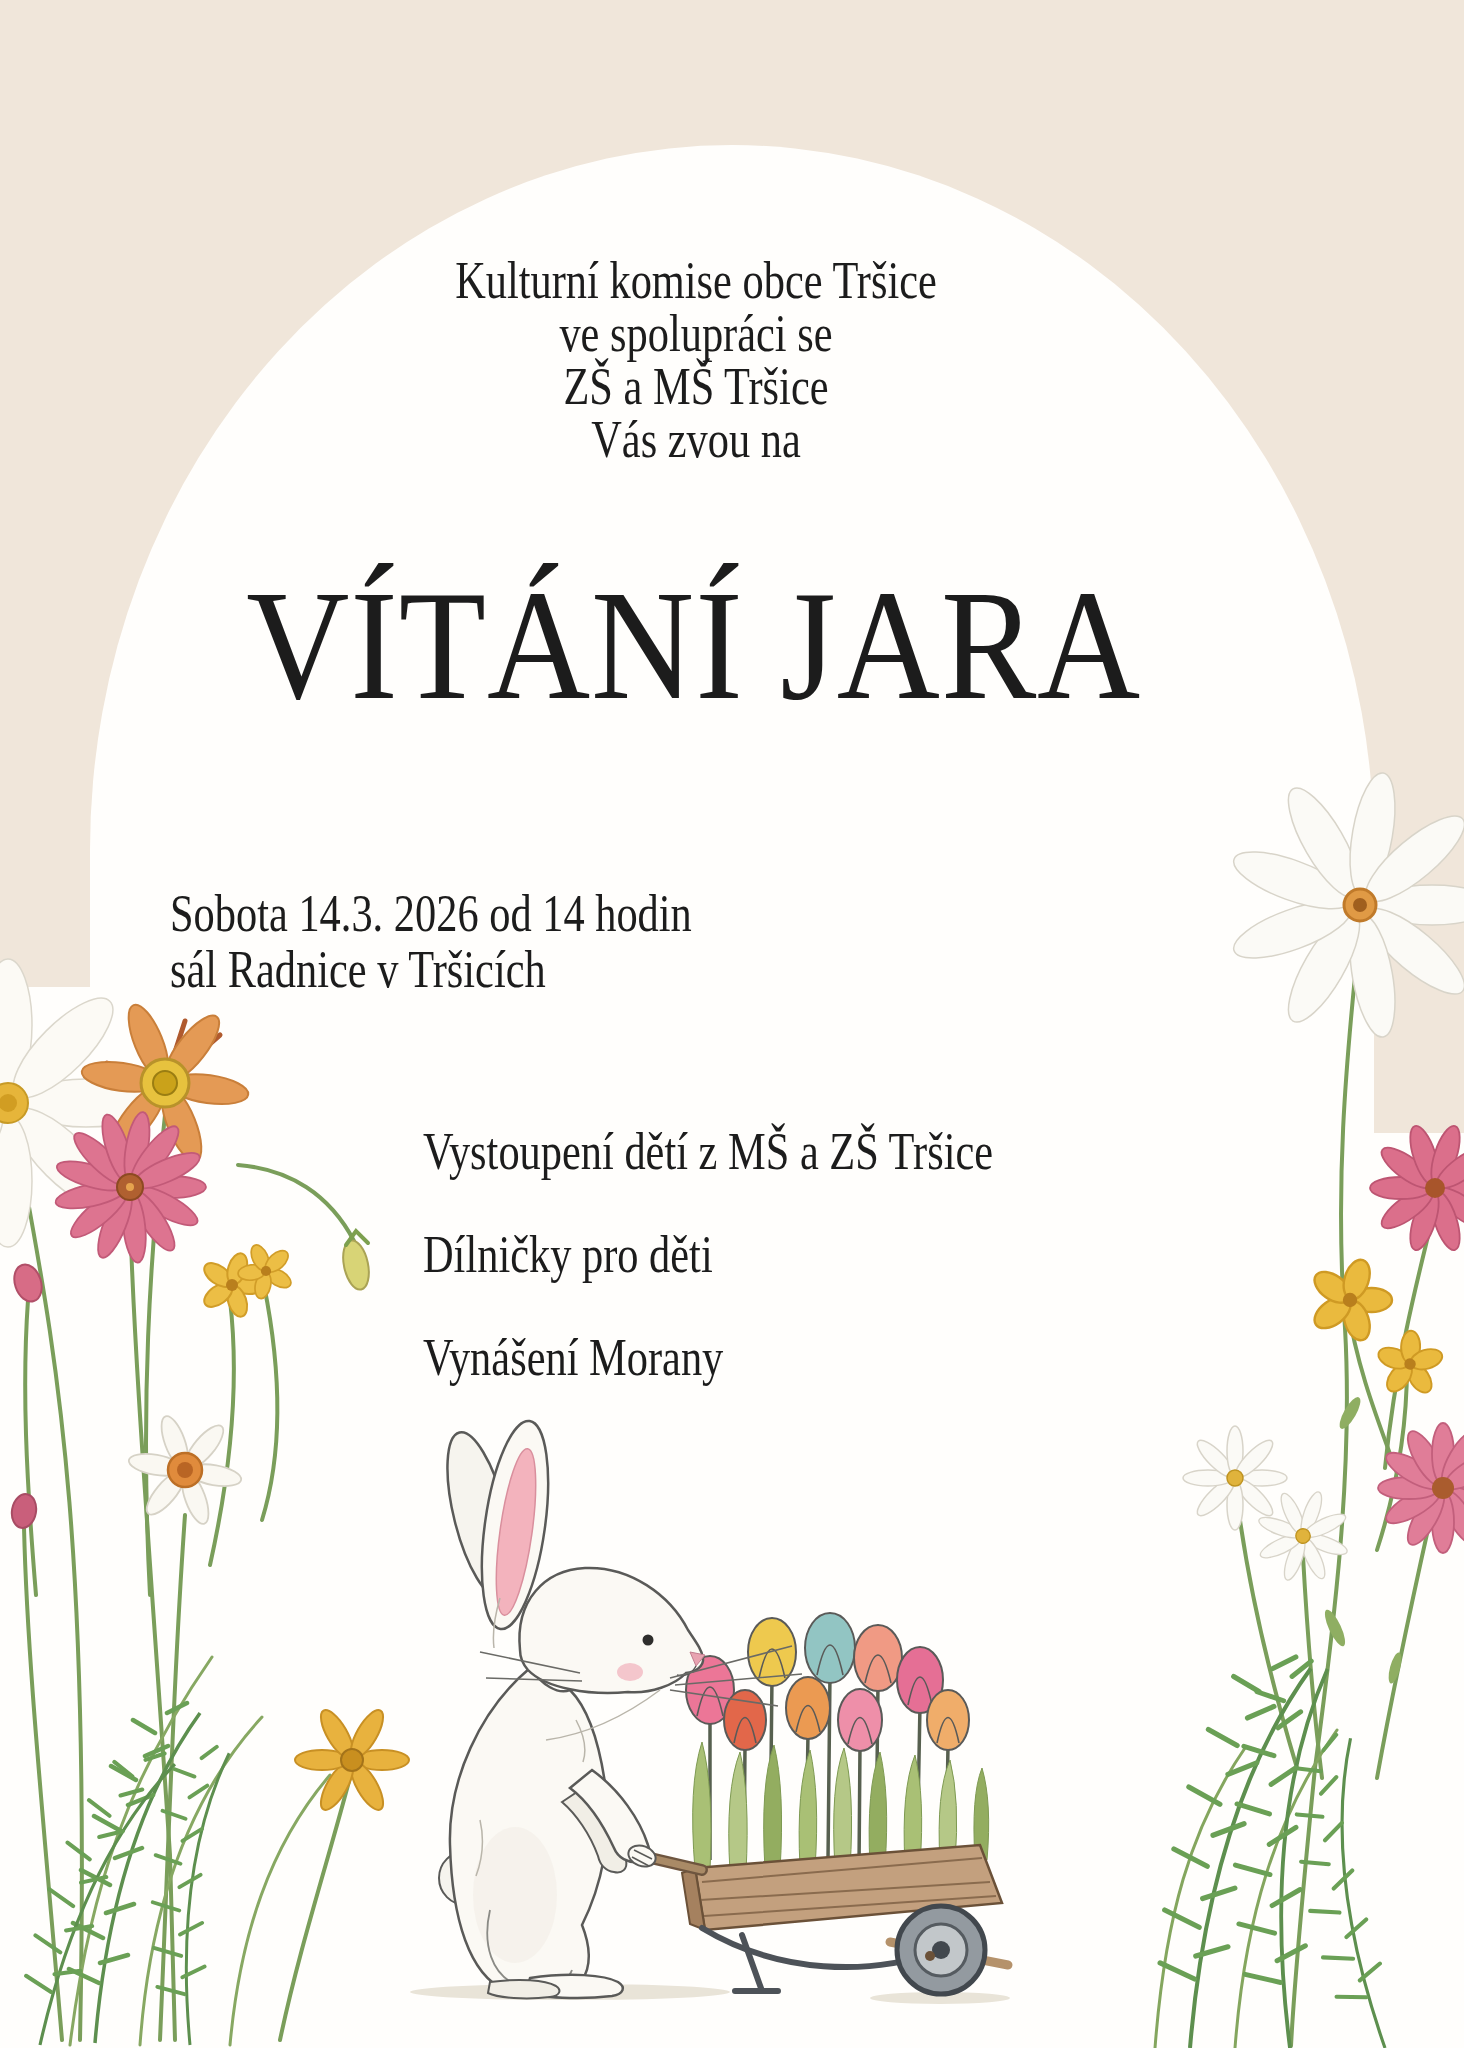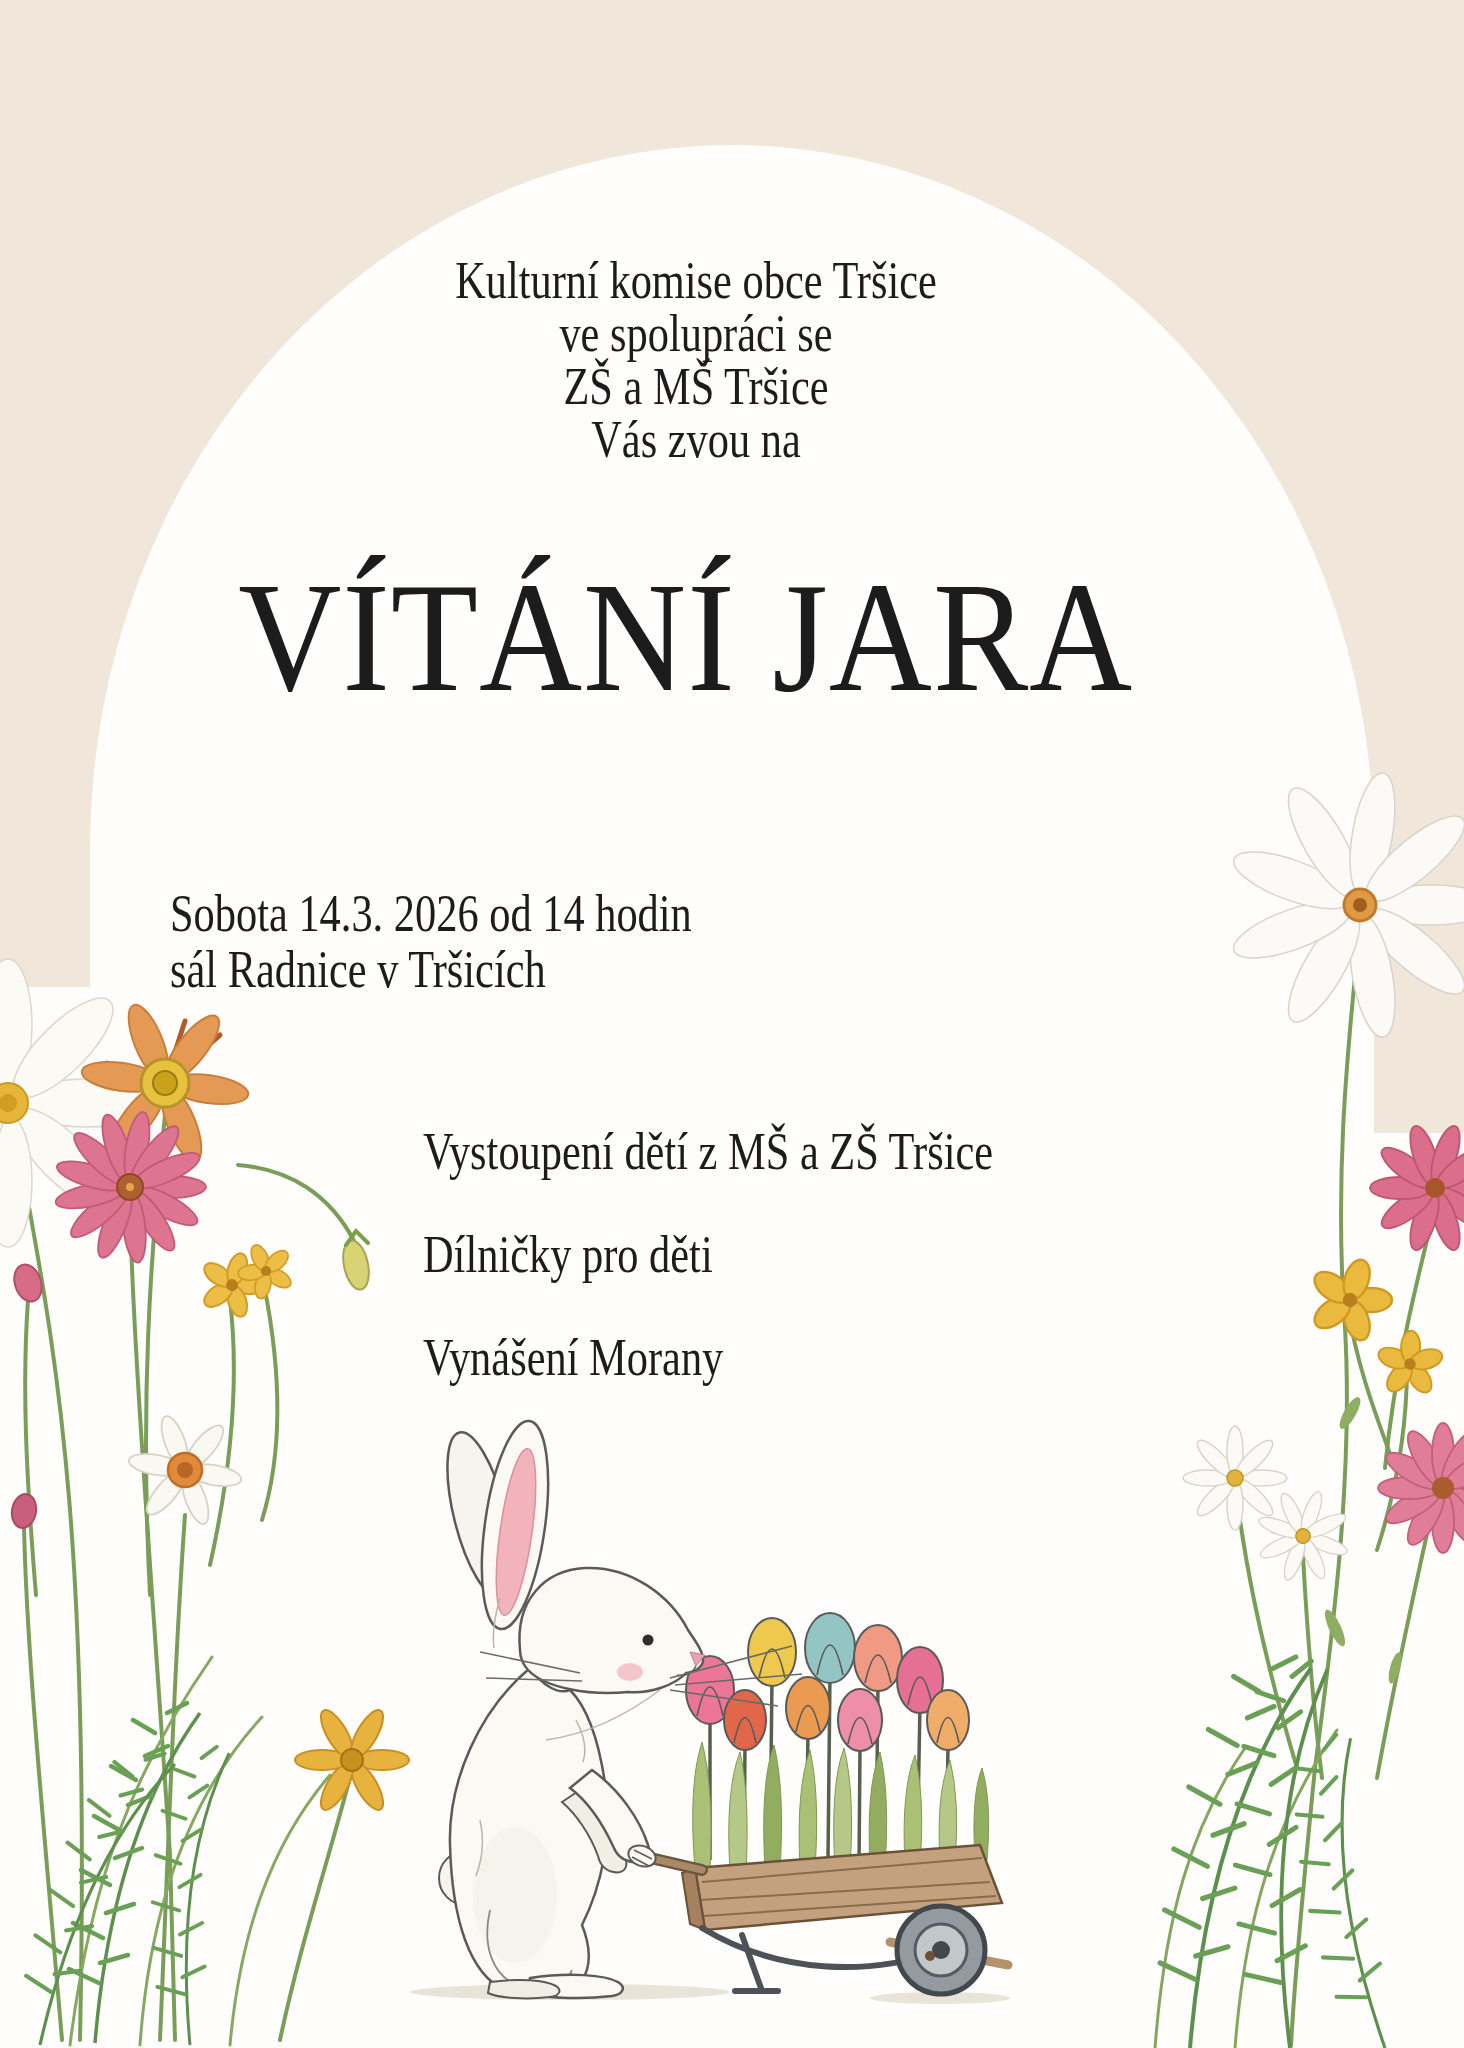--- a/index.html
+++ b/index.html
@@ -16,21 +16,21 @@
   svg.illu{position:absolute;z-index:2;overflow:visible;}
   #left-flowers{left:0;top:955px;width:400px;height:1093px;}
   #right-flowers{left:1095px;top:768px;width:369px;height:1280px;}
   #bunny-cart{left:330px;top:1390px;width:790px;height:658px;}
   .org{
     position:absolute;top:254px;left:296px;width:800px;text-align:center;
     font-size:53px;line-height:53px;transform:scaleX(0.8);transform-origin:50% 0;
     z-index:5;white-space:nowrap;
   }
   .title-wrap{
-    position:absolute;top:559px;left:166px;width:1040px;text-align:center;margin:0;
+    position:absolute;top:559px;left:166px;width:1040px;text-align:center;margin:8px;
     font-weight:normal;z-index:5;
   }
   .title{
     display:inline-block;font-size:157px;line-height:1;letter-spacing:1px;
     transform:scaleX(0.91);transform-origin:50% 50%;white-space:nowrap;
   }
   .when{
     position:absolute;top:885px;left:170px;font-size:53px;line-height:56px;
     transform:scaleX(0.8);transform-origin:0 0;z-index:5;white-space:nowrap;
   }

